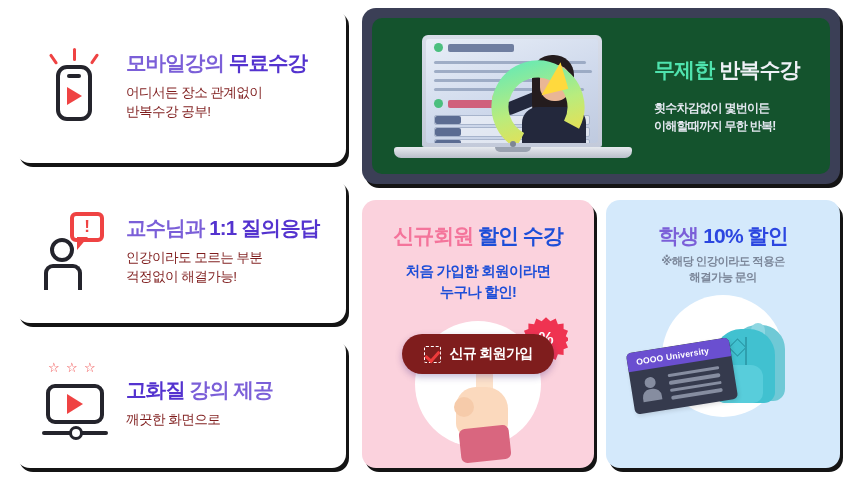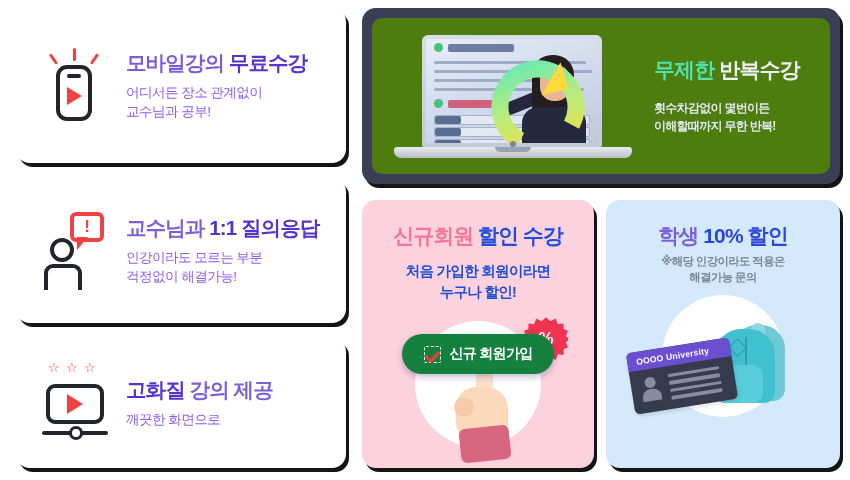--- a/index.html
+++ b/index.html
@@ -47,21 +47,21 @@
     letter-spacing: -0.9px;
     white-space: nowrap;
   }
   .head .hl-light { color: #7b5fd8; font-weight: 700; }
   .head .hl-bold  { color: #5433cf; font-weight: 800; }
   .body-txt {
     margin-top: 7px;
     font-size: 13.6px;
     line-height: 1.42;
     letter-spacing: -0.6px;
-    color: #8b5cf6;
+    color: #7f1d1d;
     font-weight: 500;
   }
 
   
   .ic-phone-body {
     position: absolute; left: 14px; top: 20px;
     width: 36px; height: 56px;
     border: 4px solid #24242c; border-radius: 11px;
     background: #fff;
   }
@@ -134,21 +134,21 @@
   }
   .stars { position: absolute; left: 6px; top: 0px; display: flex; gap: 6px; }
   .star {
     width: 12px; height: 12px; color: #ef4343; font-size: 13px; line-height: 12px;
   }
 
   
   .dark-inner {
     position: absolute; inset: 10px;
     border-radius: 10px;
-    background: #4d7c0f;
+    background: #14532d;
     display: flex; align-items: center;
   }
   .laptop-wrap { position: relative; width: 238px; height: 150px; margin-left: 22px; flex: 0 0 auto; }
   .lap-screen {
     position: absolute; left: 28px; top: 14px;
     width: 180px; height: 112px;
     background: linear-gradient(180deg,#d8dde9 0%,#c3cada 100%);
     border-radius: 6px 6px 2px 2px;
     padding: 4px;
   }
@@ -206,21 +206,21 @@
     letter-spacing: -0.7px; color: #1d4ed8; font-weight: 600;
   }
   .signup-art { position: relative; width: 100%; height: 150px; margin-top: 6px; }
   .art-circle {
     position: absolute; left: 50%; top: 12px; transform: translateX(-50%);
     width: 126px; height: 126px; border-radius: 50%; background: #ffffff;
   }
   .signup-btn {
     position: absolute; left: 50%; top: 25px; transform: translateX(-50%);
     width: 152px; height: 40px; border-radius: 20px;
-    background: #15803d; border: none;
+    background: #7f1d1d; border: none;
     display: flex; align-items: center; justify-content: center; gap: 9px;
     box-shadow: 0 3px 7px rgba(60,30,120,.3);
     cursor: pointer;
   }
   .chk {
     width: 17px; height: 17px; border: 1.6px dashed #ffffff; border-radius: 2px;
     position: relative;
   }
   .chk::after {
     content: ""; position: absolute; left: 3px; top: 1px;
@@ -326,21 +326,21 @@
       <span class="ic-phone-slot"></span>
       <span class="ic-phone-play"></span>
     </div>
     <div class="left-text">
       <div class="head">
         <span class="hl-light">모바일강의</span>
         <span class="hl-bold">무료수강</span>
       </div>
       <div class="body-txt">
         <div>어디서든 장소 관계없이</div>
-        <div>교수님과 공부!</div>
+        <div>반복수강 공부!</div>
       </div>
     </div>
   </div>
 
   <div class="card card-white left-card" style="left:16px; top:178px; width:330px; height:145px;">
     <div class="left-icon">
       <span class="ic-bubble">!</span>
       <span class="ic-head"></span>
       <span class="ic-torso"></span>
     </div>

